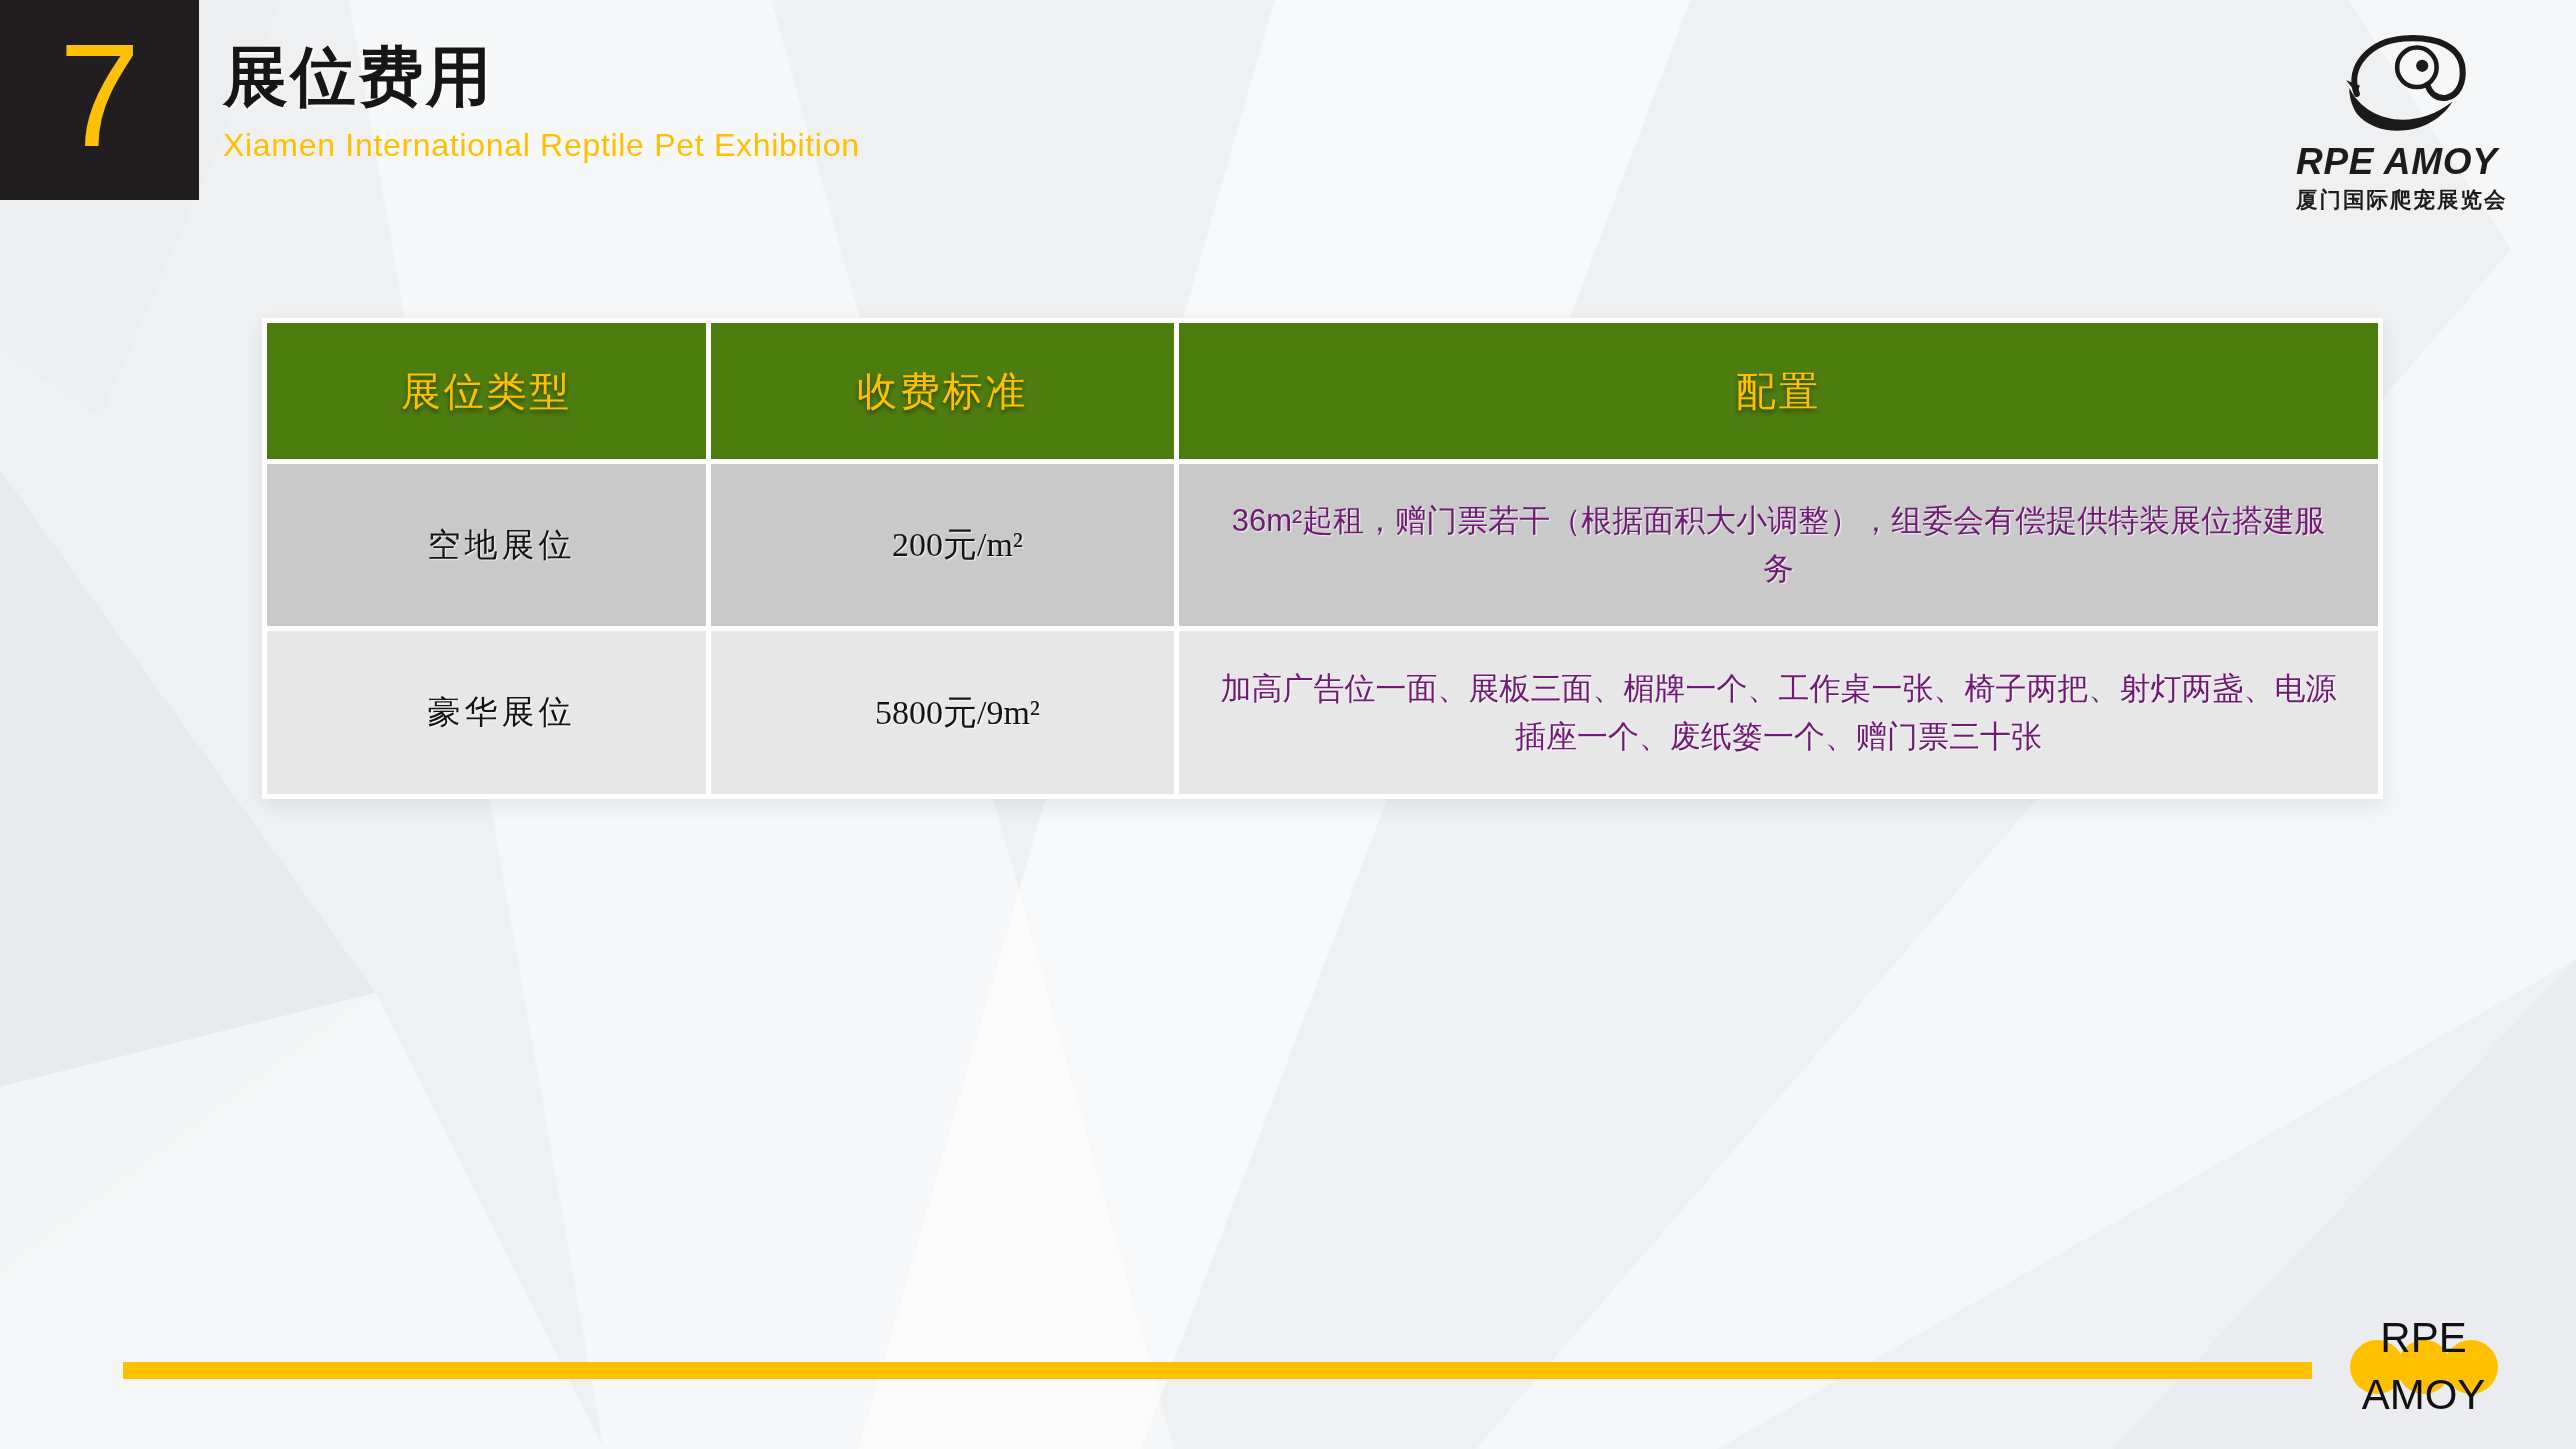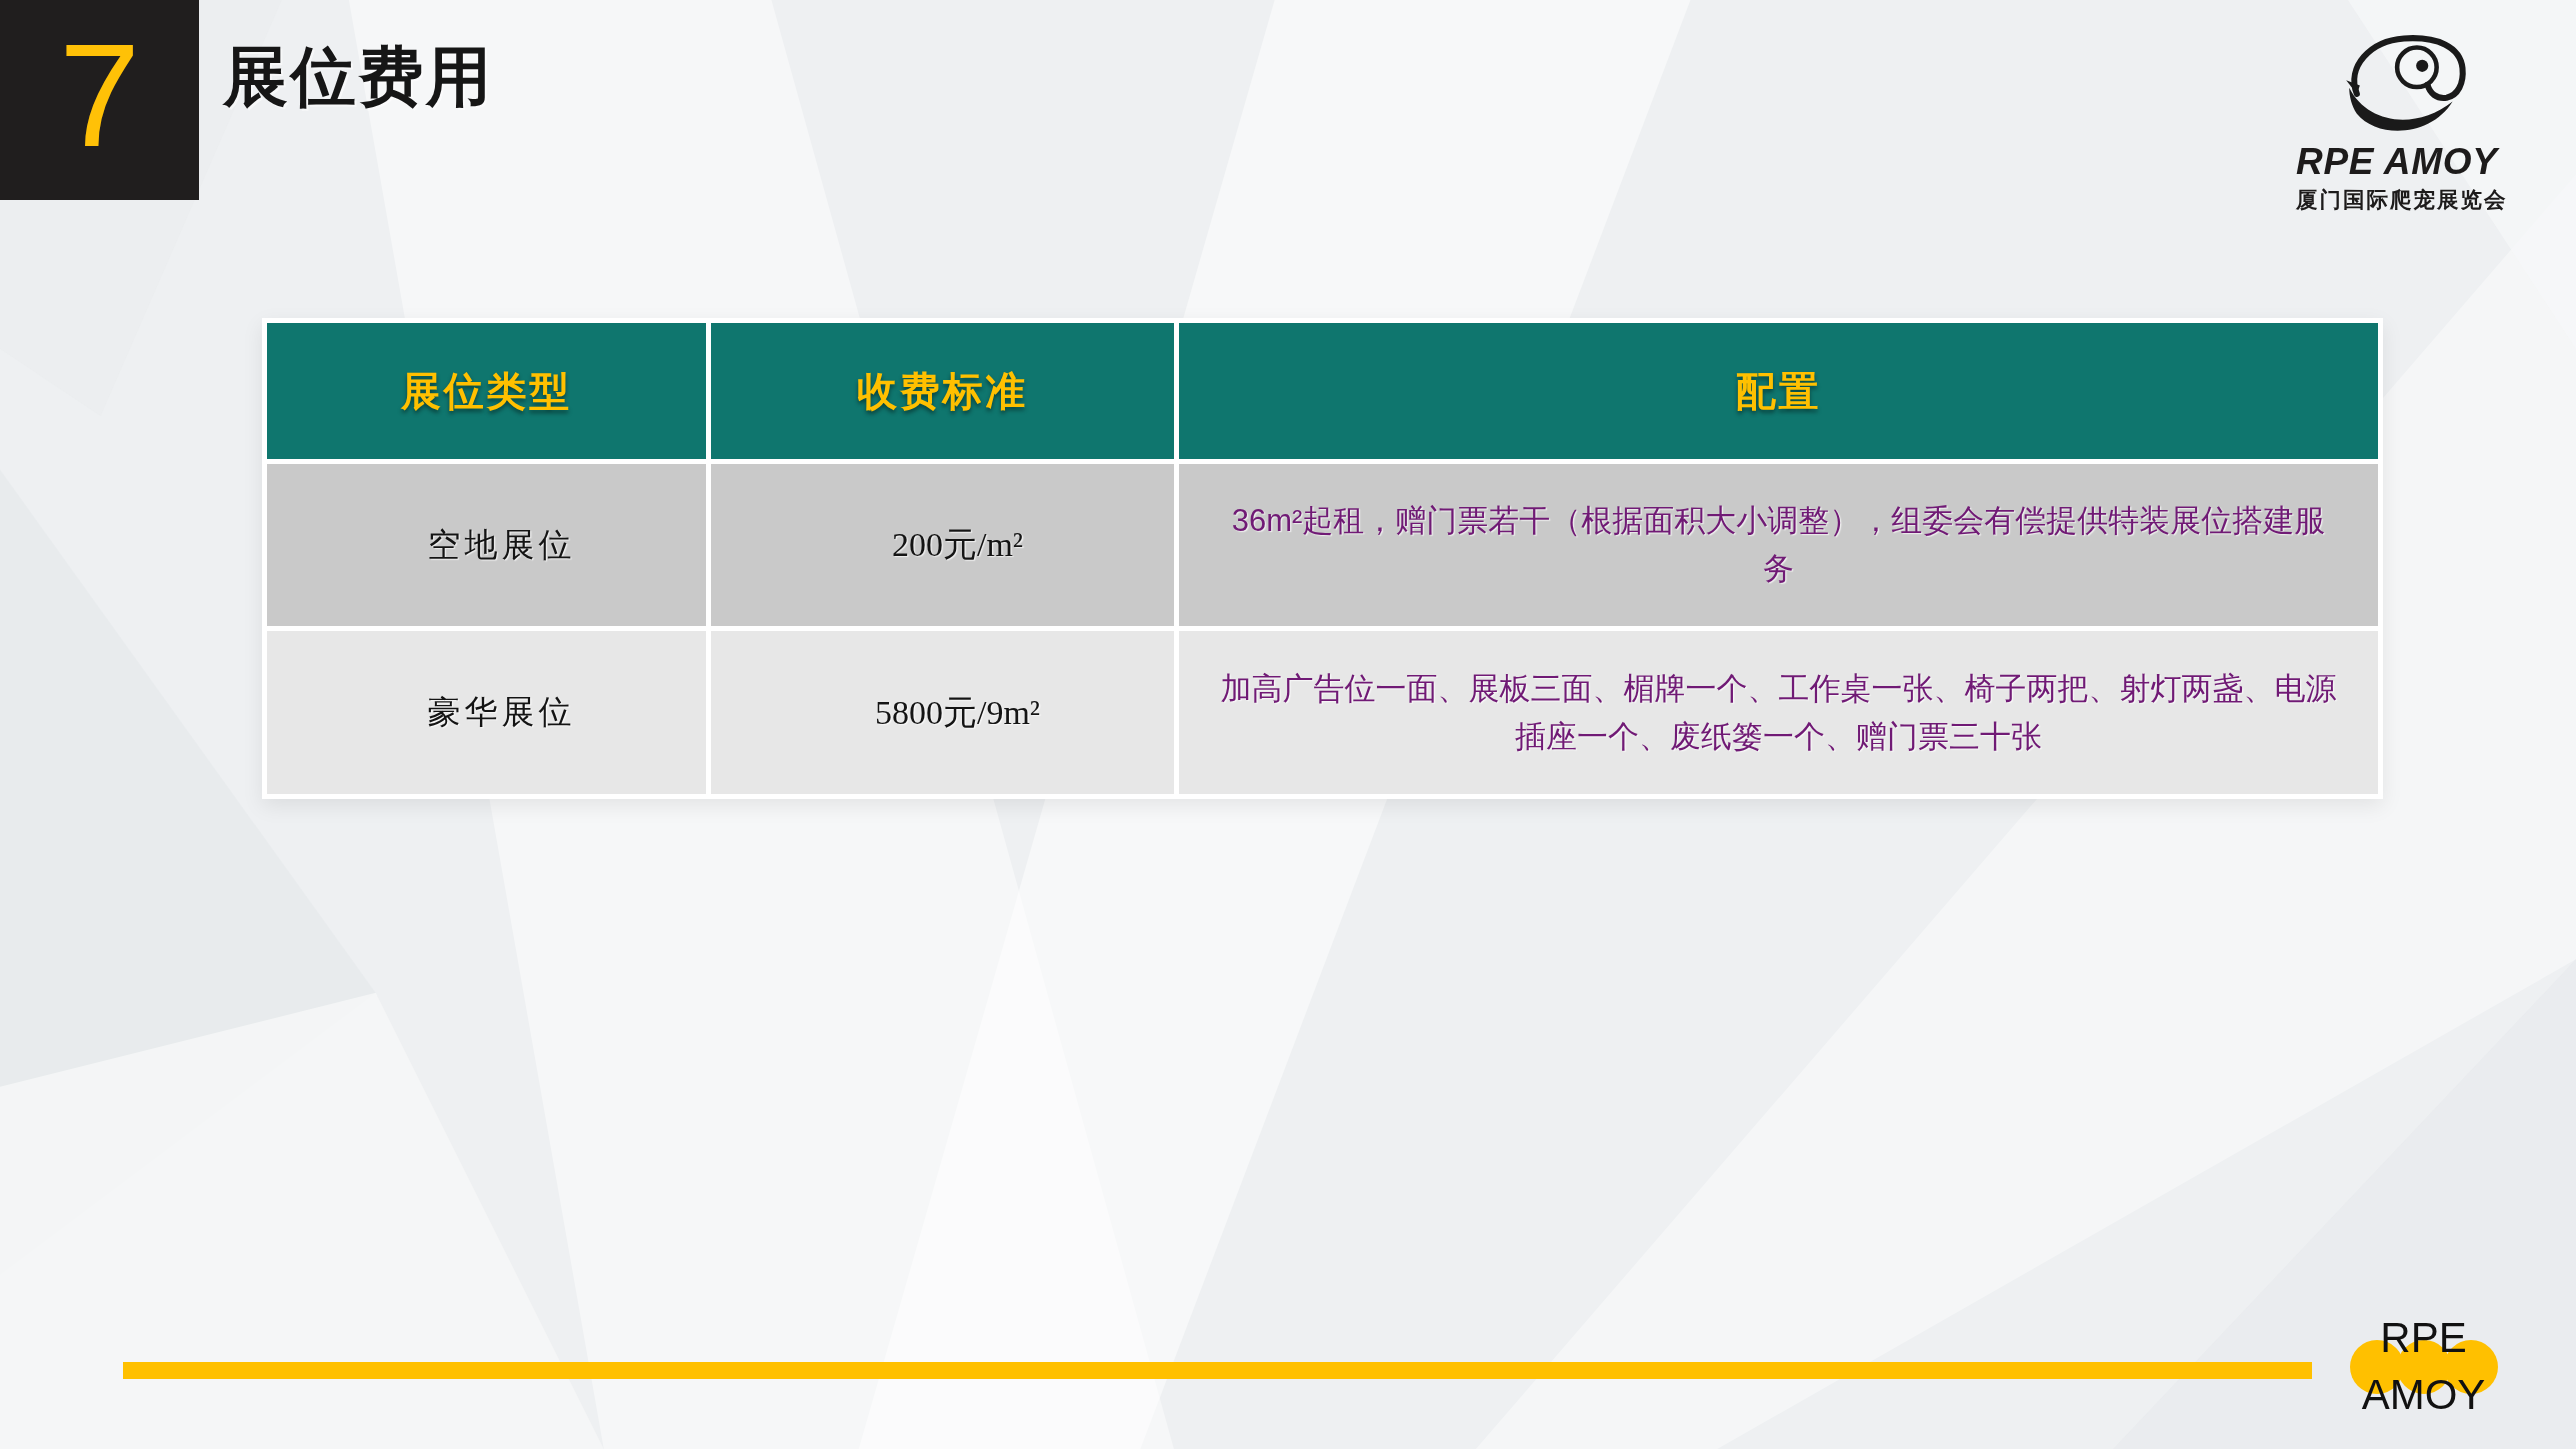--- a/index.html
+++ b/index.html
@@ -43,22 +43,22 @@
     margin-top:2.7px;white-space:nowrap;
   }
 
   
   table.fee-table{
     position:absolute;left:262px;top:318px;width:2121px;
     border-collapse:separate;border-spacing:5.4px;
     background:#ffffff;box-shadow:0 6.7px 20px rgba(0,0,0,0.08);
   }
   .fee-table th{
-    background:#0f766e;color:#ffc000;height:134px;
-    font-size:40px;font-weight:700;letter-spacing:2.7px;
+    background:#4d7c0f;color:#ffc000;height:134px;
+    font-size:40px;font-weight:400;letter-spacing:2.7px;
     text-shadow:0 2.7px 4px rgba(0,0,0,0.45);
   }
   .fee-table td{
     height:149px;text-align:center;vertical-align:middle;
     text-shadow:1.3px 1.3px 1.3px rgba(255,255,255,0.75);
     padding-left:31px;
   }
   .fee-table tr.dark td{background:#c9c9c9;}
   .fee-table tr.light td{background:#e7e7e7;}
   td.type-cell{font-size:33px;letter-spacing:4px;color:#141414;}
@@ -101,20 +101,21 @@
 </div>
 
 <div class="content">
 
   <div class="page-badge">
     <div class="num">7</div>
   </div>
 
   <div class="title-block">
     <div class="slide-title">展位费用</div>
+    <div class="slide-subtitle">Xiamen International Reptile Pet Exhibition</div>
   </div>
 
   <div class="logo">
     <span>
       <svg width="154" height="114" viewBox="0 0 200 150">
         <g fill="none" stroke="#1a1a1a" stroke-width="8" stroke-linecap="round">
           <path d="M 34 92 C 20 56, 52 22, 96 19 C 140 16, 170 30, 173 58 C 175 78, 167 94, 152 97 C 139 99, 130 91, 127 80"></path>
           <circle cx="113" cy="57" r="26" stroke-width="6"></circle>
         </g>
         <circle cx="120" cy="55" r="8" fill="#1a1a1a"></circle>

